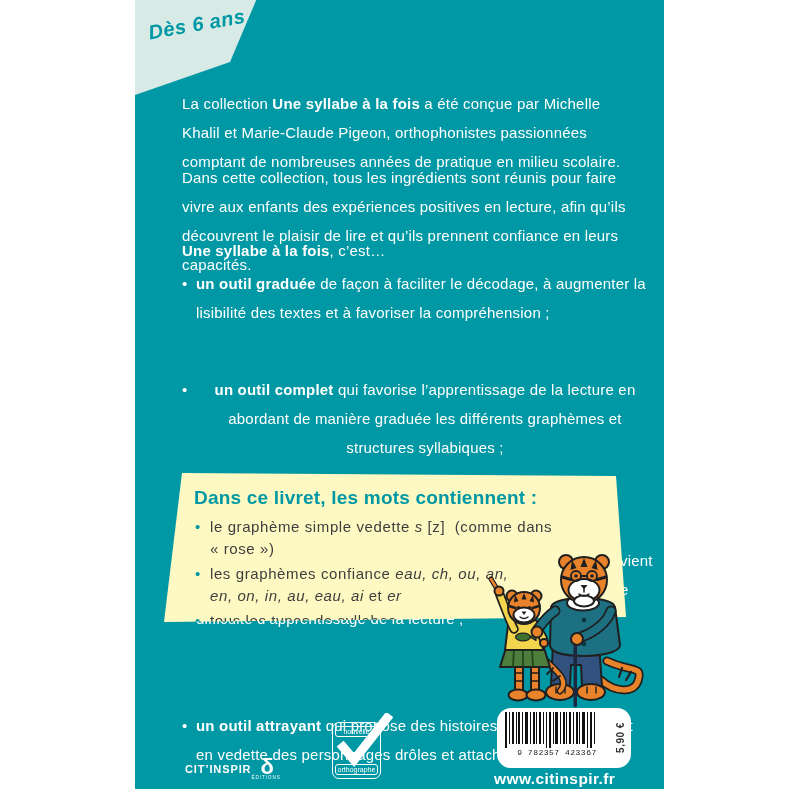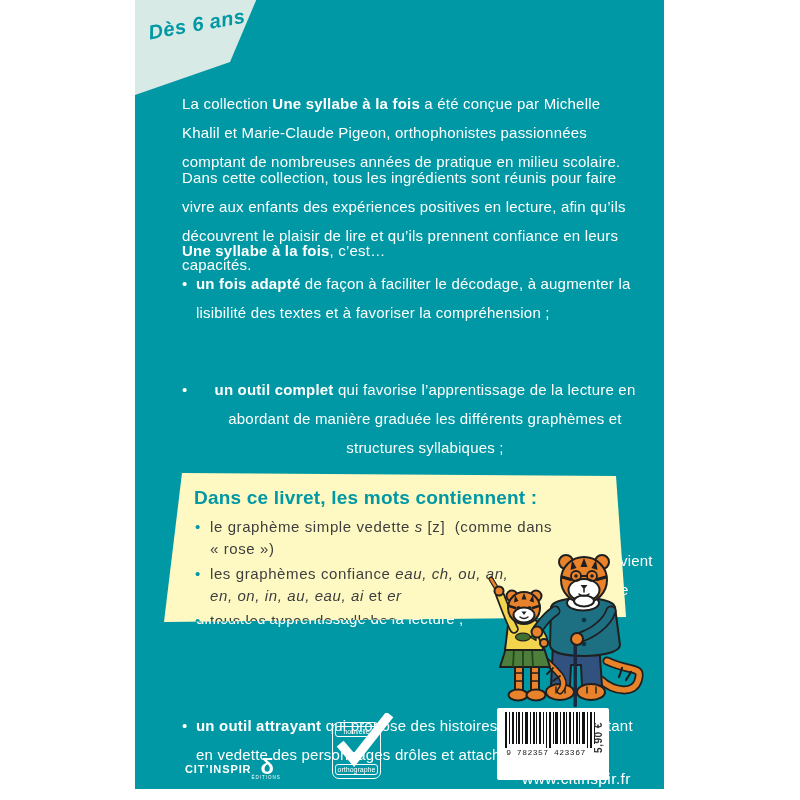--- a/index.html
+++ b/index.html
@@ -44,44 +44,44 @@
   .publisher-delta{font-size:22px;line-height:20px;margin-left:2px;font-weight:bold;}
   .publisher-sub{font-size:4.5px;letter-spacing:1px;margin-top:-2px;text-align:center;}
 
   .ortho-badge{position:absolute;left:197px;top:722px;width:47px;height:55px;
           border:1.5px solid #fff;border-radius:7px;}
   .ortho-label{position:absolute;left:2px;right:2px;border:1px solid #fff;border-radius:3px;
           color:#fff;font-size:7px;text-align:center;padding:1px 0;background:transparent;}
   .ortho-top{top:3px;} .ortho-bottom{bottom:3px;}
   .ortho-check{position:absolute;left:2px;top:-10px;}
 
-  .barcode{position:absolute;left:362px;top:708px;width:112px;height:72px;background:#fff;border-radius:2px;}
+  .barcode{position:absolute;left:362px;top:708px;width:112px;height:60px;background:#fff;border-radius:14px;padding-left:22px;}
   .barcode-digits{position:absolute;left:0;right:14px;top:40px;text-align:center;
           font-family:"Liberation Mono", monospace;font-size:8px;color:#222;letter-spacing:.5px;}
   .price{position:absolute;right:-9px;top:24px;width:40px;transform:rotate(-90deg);
           font-size:10px;font-weight:bold;color:#333;letter-spacing:.5px;text-align:center;}
 
-  .site{position:absolute;left:359px;top:770px;color:#fff;font-weight:normal;font-size:15.5px;letter-spacing:.4px;margin-left:28px;}
+  .site{position:absolute;left:359px;top:770px;color:#fff;font-weight:bold;font-size:15.5px;letter-spacing:.4px;}
 </style>
 </head>
 <body>
 
 <div class="book">
 
   <div class="ribbon">
     <span class="ribbon-label">Dès 6 ans</span>
   </div>
 
   <p class="copy p1"><span>La collection </span><b>Une syllabe à la fois</b><span> a été conçue par Michelle Khalil et Marie-Claude Pigeon, orthophonistes passionnées comptant de nombreuses années de pratique en milieu scolaire.</span></p>
 
   <p class="copy p2">Dans cette collection, tous les ingrédients sont réunis pour faire vivre aux enfants des expériences positives en lecture, afin qu’ils découvrent le plaisir de lire et qu’ils prennent confiance en leurs capacités.</p>
 
   <p class="copy h3"><b>Une syllabe à la fois</b><span>, c’est…</span></p>
 
-  <p class="copy feature f1"><b>un fois adapté</b><span> de façon à faciliter le décodage, à augmenter la lisibilité des textes et à favoriser la compréhension&nbsp;;</span></p>
+  <p class="copy feature f1"><b>un outil graduée</b><span> de façon à faciliter le décodage, à augmenter la lisibilité des textes et à favoriser la compréhension&nbsp;;</span></p>
   <p class="copy feature f2"><b>un outil complet</b><span> qui favorise l’apprentissage de la lecture en abordant de manière graduée les différents graphèmes et structures syllabiques&nbsp;;</span></p>
   <p class="copy feature f3"><b>un outil polyvalent</b><span> qui, avec son texte en deux versions, convient tant aux faibles décodeurs qu’aux élèves ne présentant aucune difficulté d’apprentissage de la lecture&nbsp;;</span></p>
   <p class="copy feature f4"><b>un outil attrayant</b><span> qui propose des histoires amusantes mettant en vedette des personnages drôles et attachants&nbsp;!</span></p>
 
   <div class="content-box">
     <div class="box-inner">
       <p class="box-heading">Dans ce livret, les mots contiennent&nbsp;:</p>
       <ul class="box-list">
         <li><span>le graphème simple vedette </span><i>s</i><span>&nbsp;[z]&nbsp; (comme dans «&nbsp;rose&nbsp;»)</span></li>
         <li><span>les graphèmes confiance </span><i>eau, ch, ou, an,</i><span class="blk"><i>en, on, in, au, eau, ai</i><span> et </span><i>er</i></span></li>

